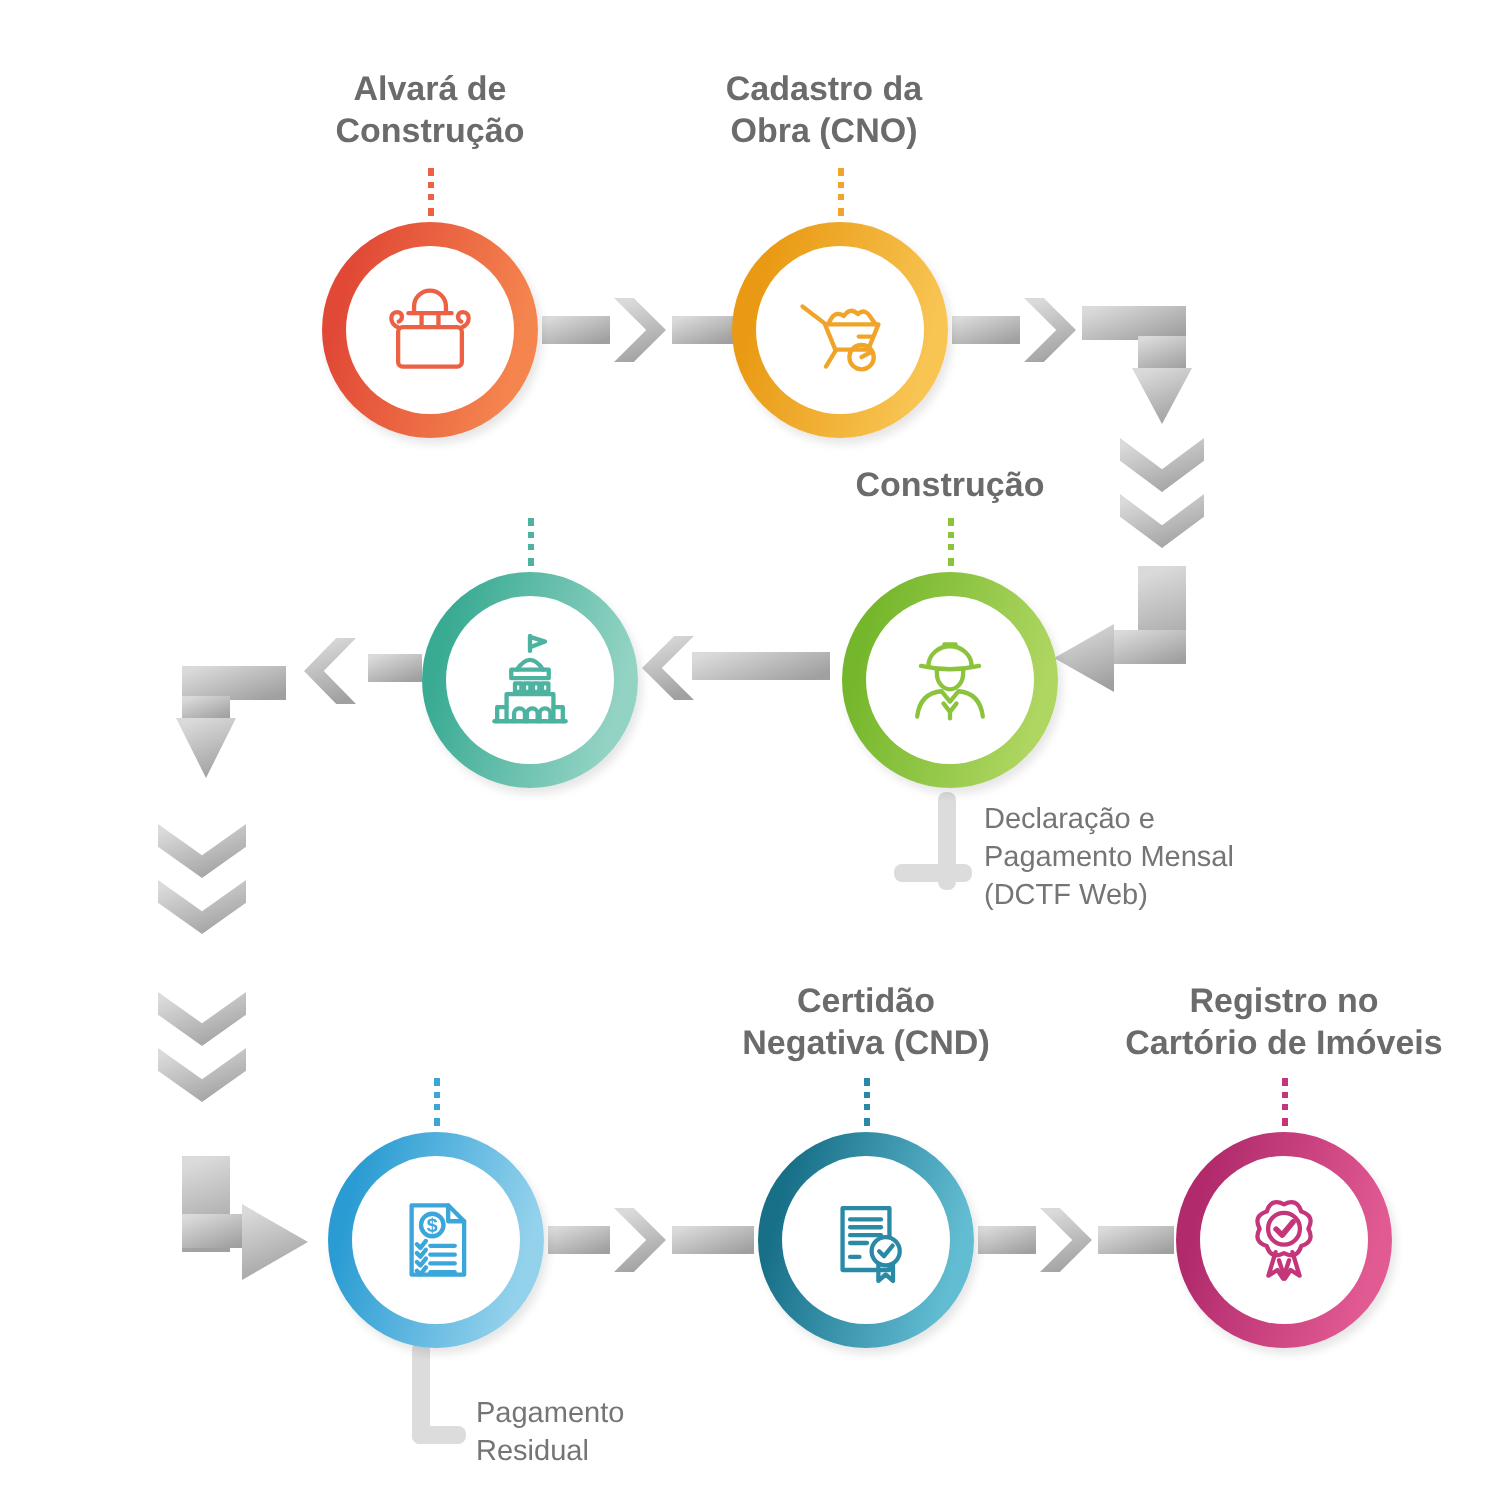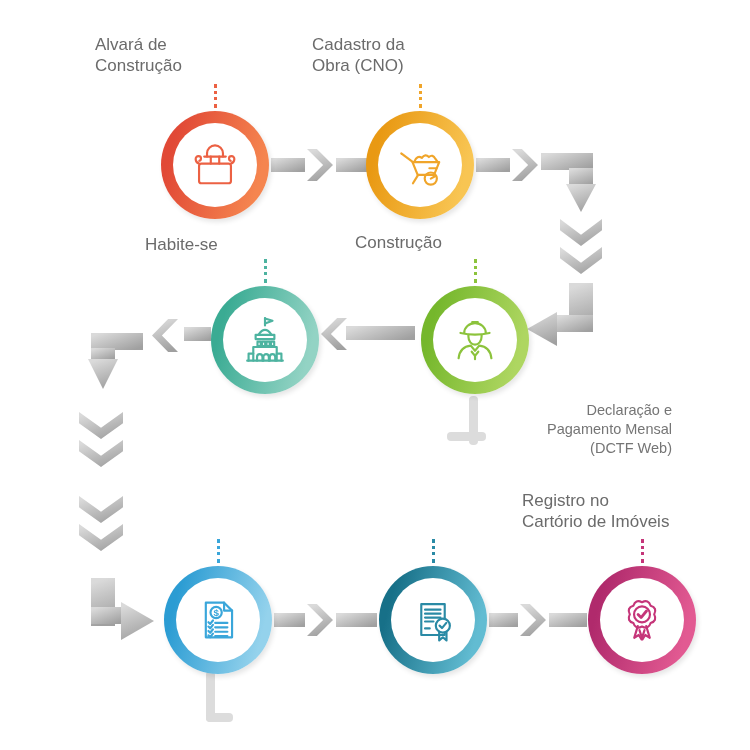--- a/index.html
+++ b/index.html
@@ -6,45 +6,46 @@
   .canvas{position:relative;width:750px;height:750px;background:#fff;overflow:hidden;
           font-family:"Liberation Sans",sans-serif;}
   .node{position:absolute;width:108px;height:108px;color:var(--ic,#888);}
   .ring{position:absolute;inset:0;border-radius:50%;
         background:linear-gradient(105deg,var(--c1,#ccc) 15%,var(--c2,#eee) 85%);
         box-shadow:2px 3px 5px rgba(0,0,0,0.10);}
   .inner{position:absolute;inset:12px;background:#fff;border-radius:50%;
          display:flex;align-items:center;justify-content:center;}
   .icon{width:60px;height:60px;color:var(--ic,#888);}
   .icon *{fill:none;stroke:currentColor;stroke-width:2.3;stroke-linecap:round;stroke-linejoin:round;}
-  .lbl{position:absolute;transform:translateX(-50%);font-weight:normal;
+  .lbl{position:absolute;transform:translateX(-50%);text-align:center;font-weight:bold;
        font-size:17px;line-height:21px;color:#6b6b6b;white-space:pre-line;width:240px;}
   .leader{position:absolute;width:0;height:24px;border-left:3px dotted currentColor;}
-  .sub{position:absolute;font-size:14.5px;line-height:19px;color:#757575;white-space:pre-line;text-align:right;}
+  .sub{position:absolute;font-size:14.5px;line-height:19px;color:#757575;white-space:pre-line;}
   .bar,.chev-r,.chev-l,.chev-d,.tri-d,.tri-r,.tri-l{position:absolute;
        background:linear-gradient(160deg,#dadada 10%,#a0a0a0 90%);}
   .chev-r{clip-path:polygon(0 0,38% 0,100% 50%,38% 100%,0 100%,62% 50%);}
   .chev-l{clip-path:polygon(100% 0,62% 0,0 50%,62% 100%,100% 100%,38% 50%);}
   .chev-d{clip-path:polygon(0 0,50% 58%,100% 0,100% 42%,50% 100%,0 42%);}
   .tri-d{clip-path:polygon(0 0,100% 0,50% 100%);}
   .tri-r{clip-path:polygon(0 0,100% 50%,0 100%);}
   .tri-l{clip-path:polygon(100% 0,100% 100%,0 50%);}
   .conn{position:absolute;background:#dcdcdc;border-radius:4px;}
 </style>
 </head>
 <body>
 
 <div class="canvas">
 
   <div class="lbl" style="left:215px;top:34px">Alvará de
 Construção</div>
-  <div class="lbl" style="left:432px;top:34px">Cadastro da
+  <div class="lbl" style="left:412px;top:34px">Cadastro da
 Obra (CNO)</div>
-  <div class="lbl" style="left:265px;top:234px">Habite-se</div>
   <div class="lbl" style="left:475px;top:232px">Construção</div>
+  <div class="lbl" style="left:433px;top:490px">Certidão
+Negativa (CND)</div>
   <div class="lbl" style="left:642px;top:490px">Registro no
 Cartório de Imóveis</div>
 
   <div class="leader" style="left: 214px; top: 84px; color: rgb(236, 97, 67);"></div>
   <div class="leader" style="left: 419px; top: 84px; color: rgb(240, 165, 42);"></div>
   <div class="leader" style="left: 264px; top: 259px; color: rgb(77, 179, 160);"></div>
   <div class="leader" style="left: 474px; top: 259px; color: rgb(140, 195, 60);"></div>
   <div class="leader" style="left: 217px; top: 539px; color: rgb(58, 166, 218);"></div>
   <div class="leader" style="left: 432px; top: 539px; color: rgb(42, 138, 165);"></div>
   <div class="leader" style="left: 641px; top: 539px; color: rgb(197, 53, 121);"></div>
@@ -88,20 +89,22 @@
   <div class="bar" style="left:549px;top:613px;width:38px;height:14px"></div>
 
   <div class="conn" style="left:469px;top:396px;width:9px;height:49px"></div>
   <div class="conn" style="left:447px;top:432px;width:39px;height:9px"></div>
   <div class="conn" style="left:206px;top:671px;width:9px;height:51px"></div>
   <div class="conn" style="left:206px;top:713px;width:27px;height:9px"></div>
 
   <div class="sub" style="left:492px;top:401px;width:180px">Declaração e
 Pagamento Mensal
 (DCTF Web)</div>
+  <div class="sub" style="left:238px;top:698px;width:110px">Pagamento
+Residual</div>
 
   <div class="node" style="left: 161px; top: 111px; --c1: #e14936; --c2: #f5854f; --ic: #ec6143;">
     <div class="ring"></div>
     <div class="inner">
       <svg class="icon" viewBox="0 0 64 64">
         <path d="M23.5,23 v-3.5 a8.5,8.5 0 0 1 17,0 V23"></path>
         <path d="M20.5,23 h23"></path>
         <path d="M27.5,23 v7.5 M36.5,23 v7.5"></path>
         <rect x="15" y="30.5" width="34" height="21" rx="2.5"></rect>
         <path d="M15,30.5 c-4.5,-1.5 -5,-8 -0.5,-8 c3.5,0 3,4.5 0.8,5"></path>

